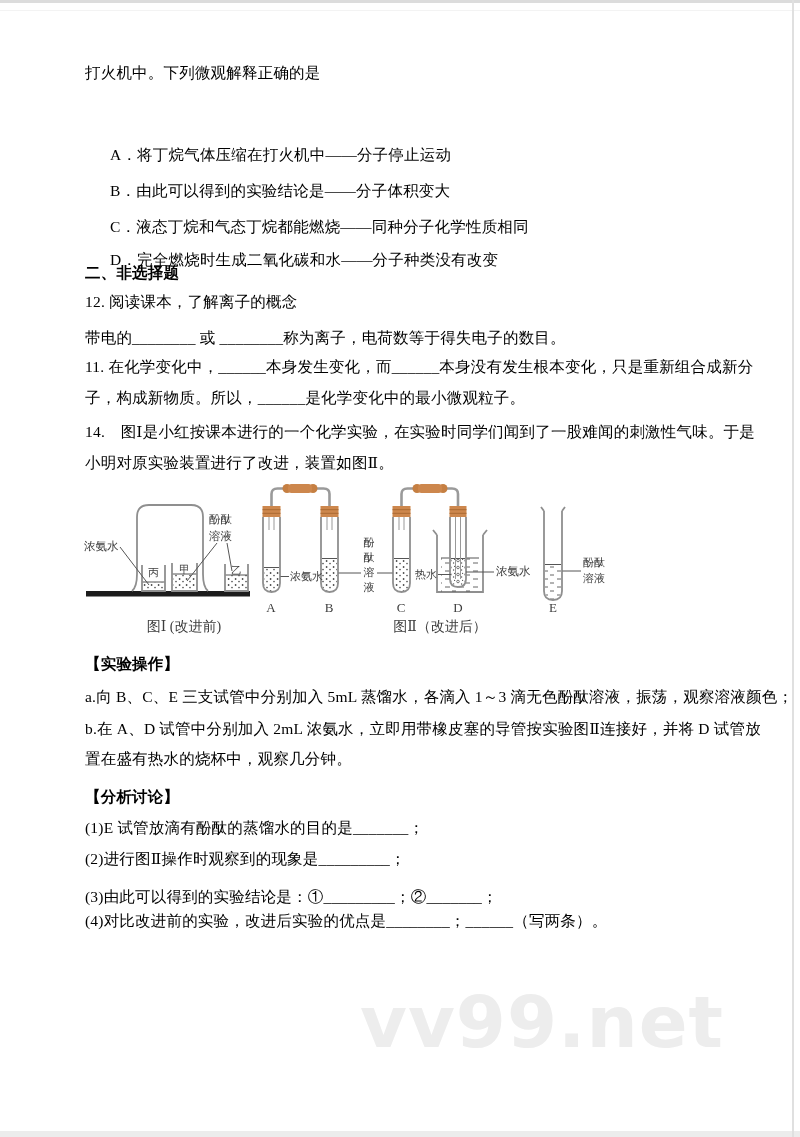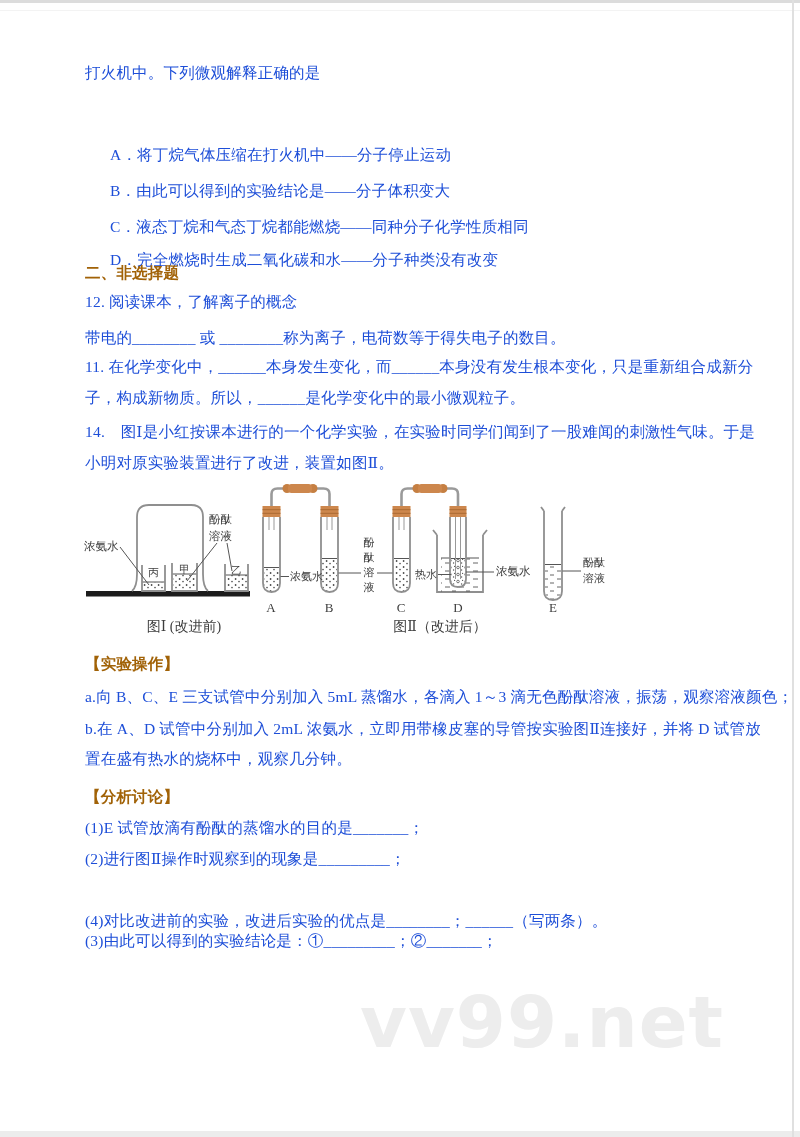--- a/index.html
+++ b/index.html
@@ -7,24 +7,24 @@
     width:800px;height:1137px;position:relative;overflow:hidden;
     background:#ffffff;color:#3d3d3d;
     font-family:"Liberation Serif","DejaVu Serif",serif;
   }
   .edge-top{position:absolute;top:0;left:0;width:800px;height:3px;background:#dcdcdc;}
   .edge-top2{position:absolute;top:10px;left:0;width:800px;height:1px;background:#f3f3f3;}
   .edge-bottom{position:absolute;bottom:0;left:0;width:800px;height:6px;background:#ececec;}
   .edge-right{position:absolute;top:0;left:792px;width:2px;height:1137px;background:#e0e0e0;}
   .line{
     position:absolute;left:85px;font-size:15.5px;line-height:20px;
-    white-space:nowrap;letter-spacing:0.2px;color:#1d4ed8;
+    white-space:nowrap;letter-spacing:0.2px;color:#000000;
   }
   .option{left:110px;margin-top:46px;}
-  .bold{font-weight:bold;color:#a16207;}
+  .bold{font-weight:bold;color:#000000;}
   .watermark{
     position:absolute;left:360px;top:980px;
     font-family:"DejaVu Sans","Liberation Sans",sans-serif;
     font-weight:bold;font-size:72px;letter-spacing:1px;color:#ededed;
     user-select:none;
   }
   .figure-wrap{position:absolute;left:80px;top:481px;width:640px;height:158px;}
   svg text{fill:#3d3d3d;font-family:"Liberation Serif","DejaVu Serif",serif;}
   .glass{stroke:#8f8f8f;stroke-width:1.8;fill:#ffffff;}
   .glassline{stroke:#8f8f8f;stroke-width:1.8;fill:none;}
@@ -240,19 +240,19 @@
 </div>
 
 <div class="line bold" style="top:654px">【实验操作】</div>
 <div class="line" style="top:687px">a.向 B、C、E 三支试管中分别加入 5mL 蒸馏水，各滴入 1～3 滴无色酚酞溶液，振荡，观察溶液颜色；</div>
 <div class="line" style="top:719px">b.在 A、D 试管中分别加入 2mL 浓氨水，立即用带橡皮塞的导管按实验图Ⅱ连接好，并将 D 试管放</div>
 <div class="line" style="top:749px">置在盛有热水的烧杯中，观察几分钟。</div>
 
 <div class="line bold" style="top:787px">【分析讨论】</div>
 <div class="line" style="top:818px">(1)E 试管放滴有酚酞的蒸馏水的目的是_______；</div>
 <div class="line" style="top:849px">(2)进行图Ⅱ操作时观察到的现象是_________；</div>
-<div class="line" style="top:931px">(3)由此可以得到的实验结论是：①_________；②_______；</div>
+<div class="line" style="top:887px">(3)由此可以得到的实验结论是：①_________；②_______；</div>
 <div class="line" style="top:911px">(4)对比改进前的实验，改进后实验的优点是________；______（写两条）。</div>
 
 <div class="watermark">vv99.net</div>
 
 <div class="edge-bottom"></div>
 <div class="edge-right"></div>
 
 </body></html>

